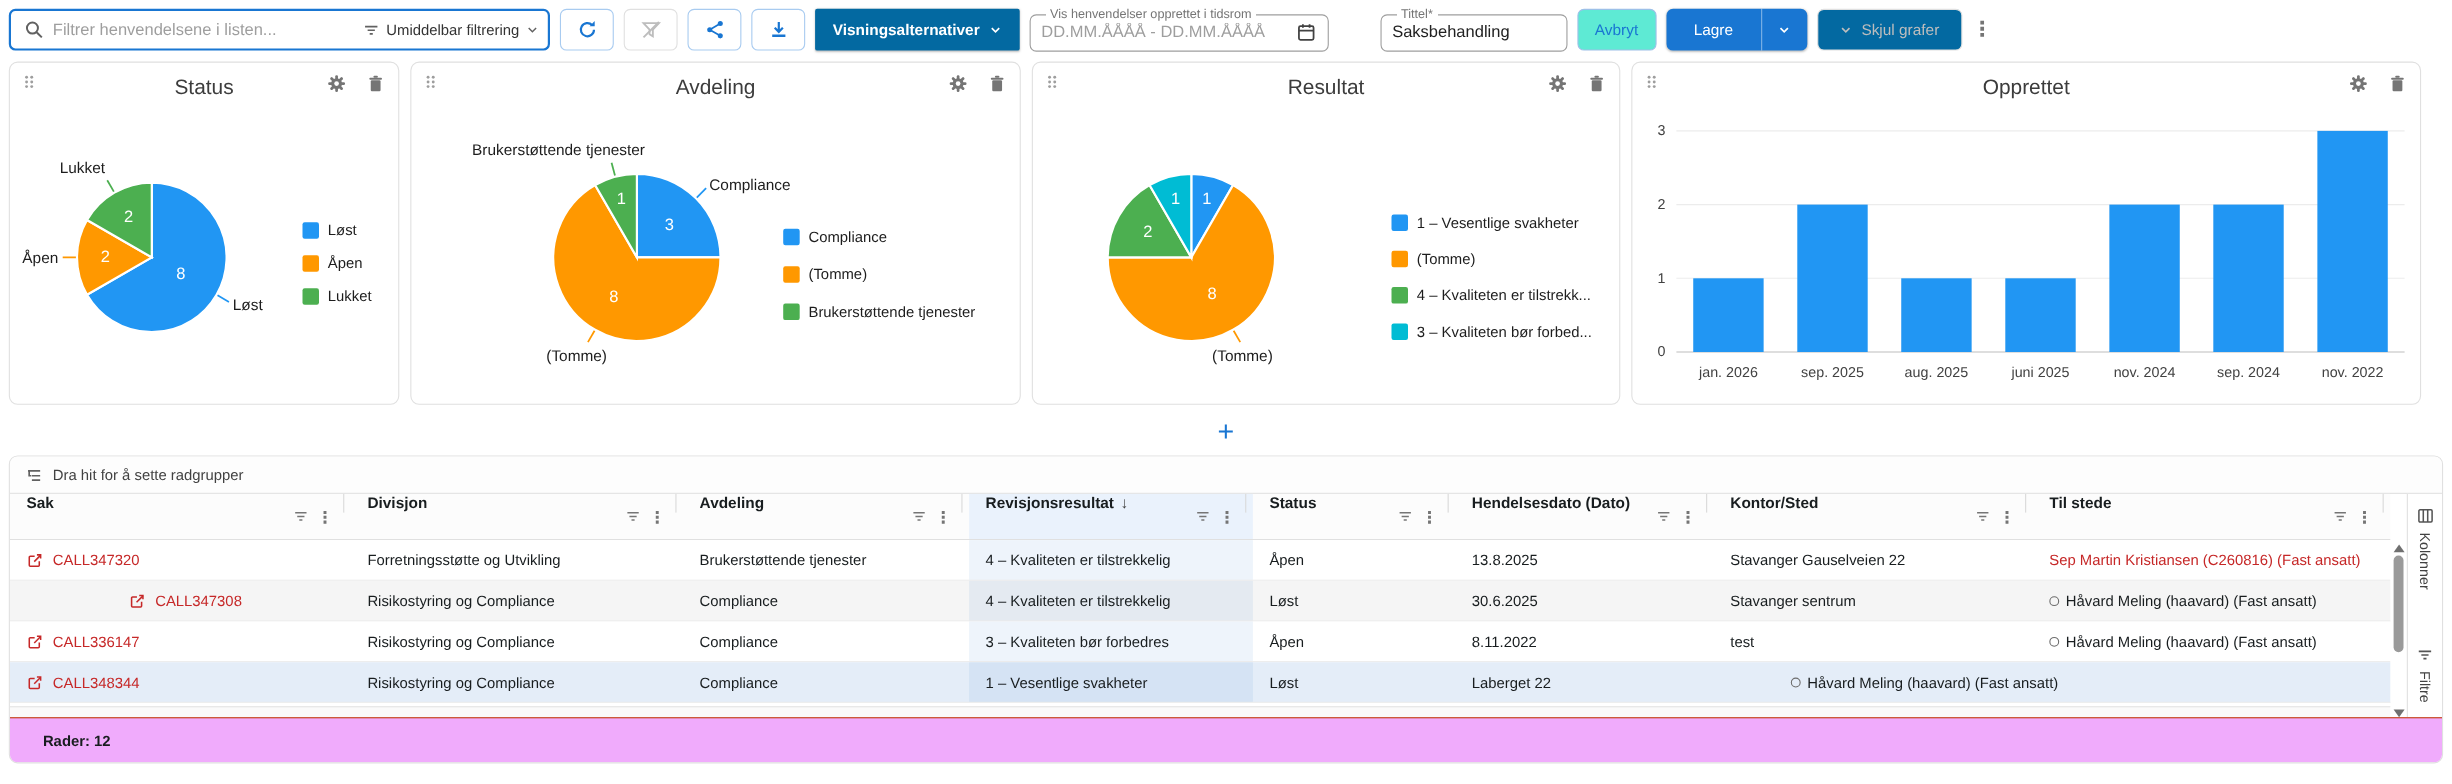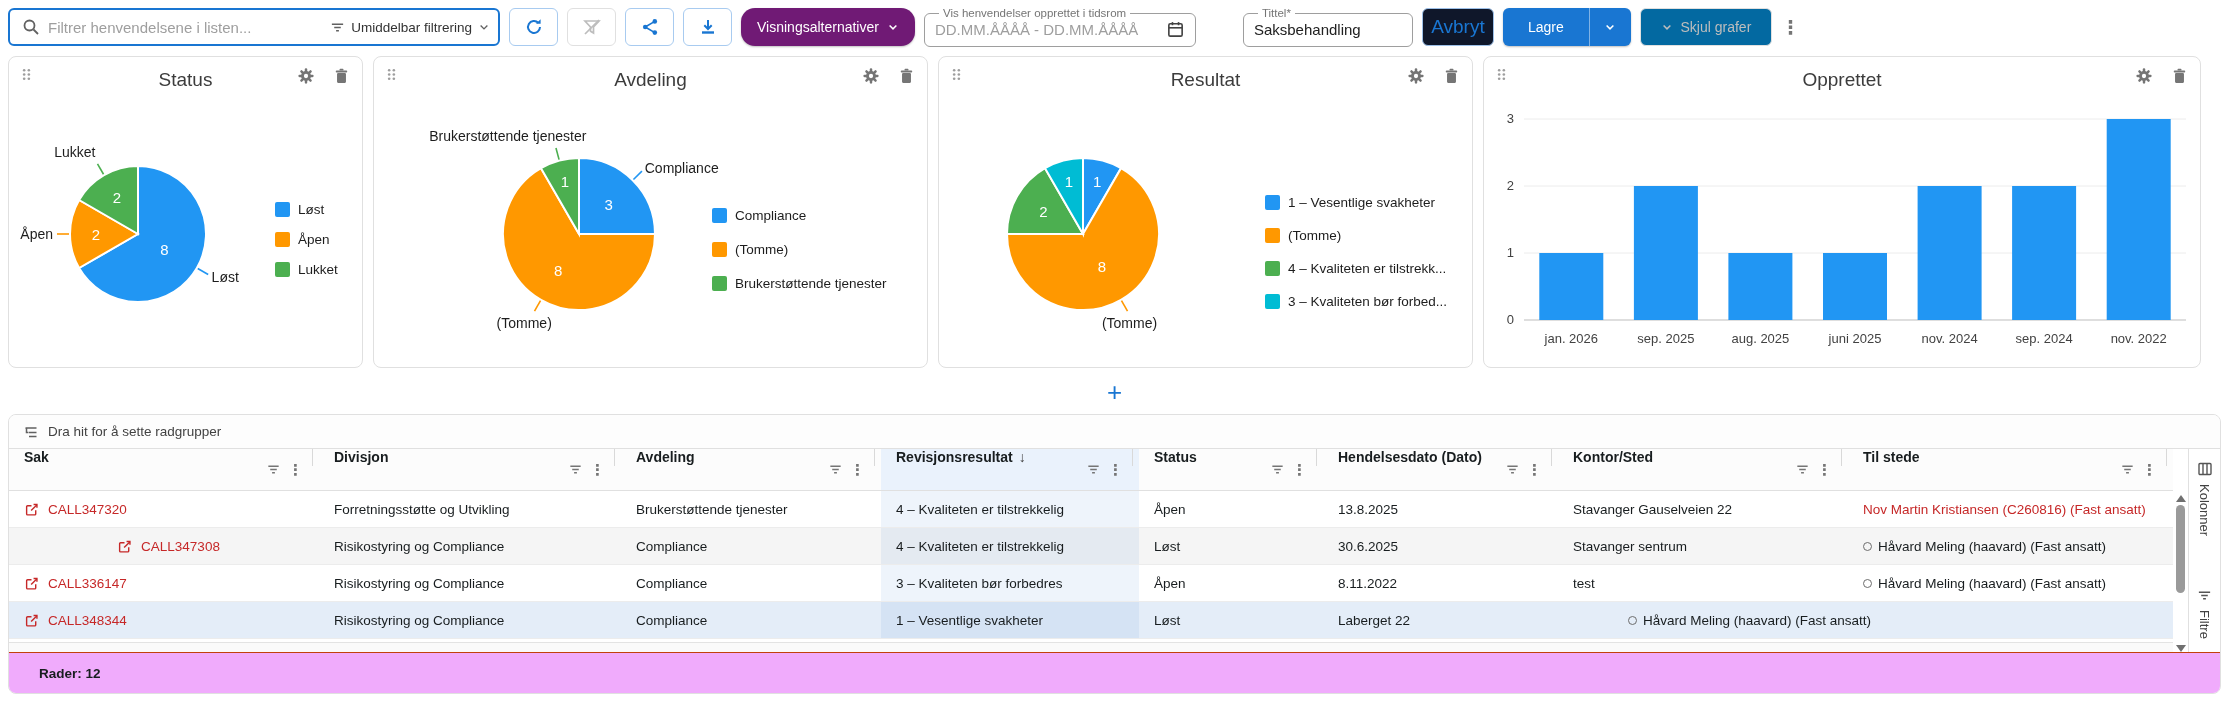--- a/index.html
+++ b/index.html
@@ -6,28 +6,28 @@
   html,body { width:2229px; height:713px; background:#fff; font-family:"Liberation Sans","DejaVu Sans",sans-serif; overflow:hidden; }
 
   
   .toolbar { display:flex; align-items:center; gap:9px; padding:8px; height:54px; }
   .searchbox { width:492px; height:38px; border:2px solid #1976d2; border-radius:6px; display:flex; align-items:center; padding:0 8px 0 12px; gap:8px; background:#fff; }
   .searchbox input { border:none; outline:none; flex:1; font-size:15px; font-family:inherit; color:#333; min-width:0; }
   .searchbox input::placeholder { color:#9e9e9e; }
   .inline-select { display:flex; align-items:center; gap:6px; font-size:13.5px; color:#333; cursor:pointer; white-space:nowrap; }
   .iconbtn { width:49px; height:38px; border:1px solid #a8cbf0; border-radius:6px; background:#fff; display:flex; align-items:center; justify-content:center; cursor:pointer; }
   .iconbtn.disabled { border-color:#e0e0e0; cursor:default; }
-  .btn-primary { height:38px; background:#701a75; color:#fff; border:none; border-radius:14px; font-size:14px; font-family:inherit; padding:0 16px; cursor:pointer; box-shadow:0 1px 2px rgba(0,0,0,.25); display:flex; align-items:center; gap:8px; }
+  .btn-primary { height:38px; background:#0369a1; color:#fff; border:none; border-radius:2px; font-size:14px; font-family:inherit; padding:0 16px; cursor:pointer; box-shadow:0 1px 2px rgba(0,0,0,.25); display:flex; align-items:center; gap:8px;font-weight:bold; }
   fieldset.field { height:40px; border:1px solid #9e9e9e; border-radius:6px; padding:0 10px; display:flex; align-items:center; }
   fieldset.field legend { font-size:11.5px; color:#757575; padding:0 4px; margin-left:4px; }
   fieldset.field input { border:none; outline:none; font-size:15px; font-family:inherit; color:#212121; width:100%; margin-top:-6px; }
   fieldset.field input::placeholder { color:#9e9e9e; }
   .field-date { width:272px; } .field-date .row { display:flex; align-items:center; width:100%; }
   .field-title { width:170px;margin-left:38px; }
-  .btn-outline { height:38px; width:72px; background:#0f172a; border:1px solid #9dc0e8; border-radius:6px; color:#1976d2; font-size:19px; font-family:inherit; cursor:pointer; }
+  .btn-outline { height:38px; width:72px; background:#5eead4; border:1px solid #9dc0e8; border-radius:6px; color:#1976d2; font-size:14px; font-family:inherit; cursor:pointer; }
   .splitbtn { height:38px; width:128px; background:#1976d2; border-radius:6px; display:flex; color:#fff; box-shadow:0 1px 2px rgba(0,0,0,.25); cursor:pointer; }
   .splitbtn .main { flex:1; display:flex; align-items:center; justify-content:center; font-size:14px; }
   .splitbtn .caret { width:42px; border-left:1px solid rgba(255,255,255,.45); display:flex; align-items:center; justify-content:center; }
   .btn-disabled { height:38px; width:132px; background:#0369a1; border:1px solid #e0e0e0; border-radius:6px; color:#bdbdbd; font-size:14px; display:flex; align-items:center; justify-content:center; gap:8px; cursor:default; }
   .kebab { color:#757575; font-size:19px; font-weight:bold; width:18px; text-align:center; cursor:pointer; letter-spacing:0; }
 
   
   .charts { display:flex; gap:10px; padding:2px 8px 0 8px; height:316px; }
   .card { position:relative; border:1px solid #e0e0e0; border-radius:8px; background:#fff; height:312px; }
   .card svg.plot { position:absolute; left:0; top:0; }
@@ -542,21 +542,21 @@
           <div class="bcell" style="width: 184px;">
             <span>Åpen</span>
           </div>
           <div class="bcell" style="width: 235px;">
             <span>13.8.2025</span>
           </div>
           <div class="bcell" style="width: 290px;">
             <span>Stavanger Gauselveien 22</span>
           </div>
           <div class="bcell" style="width: 325px;">
-            <span class="red-text">Nov Martin Kristiansen (C260816) (Fast ansatt)</span>
+            <span class="red-text">Sep Martin Kristiansen (C260816) (Fast ansatt)</span>
           </div>
         </div>
         <div class="brow alt">
           <div class="bcell" style="width: 310px; justify-content: center;">
             <span class="saklink">
               <svg width="15" height="15" viewBox="0 0 16 16">
                 <path d="M12.5 8.7v4a1 1 0 0 1-1 1H3.8a1 1 0 0 1-1-1V5a1 1 0 0 1 1-1H8" fill="none" stroke="#c62828" stroke-width="1.5"></path>
                 <path d="M10.2 2.6h3.6v3.6" fill="none" stroke="#c62828" stroke-width="1.5"></path>
                 <path d="M7.6 9.1l6-6" stroke="#c62828" stroke-width="1.5"></path>
               </svg>

